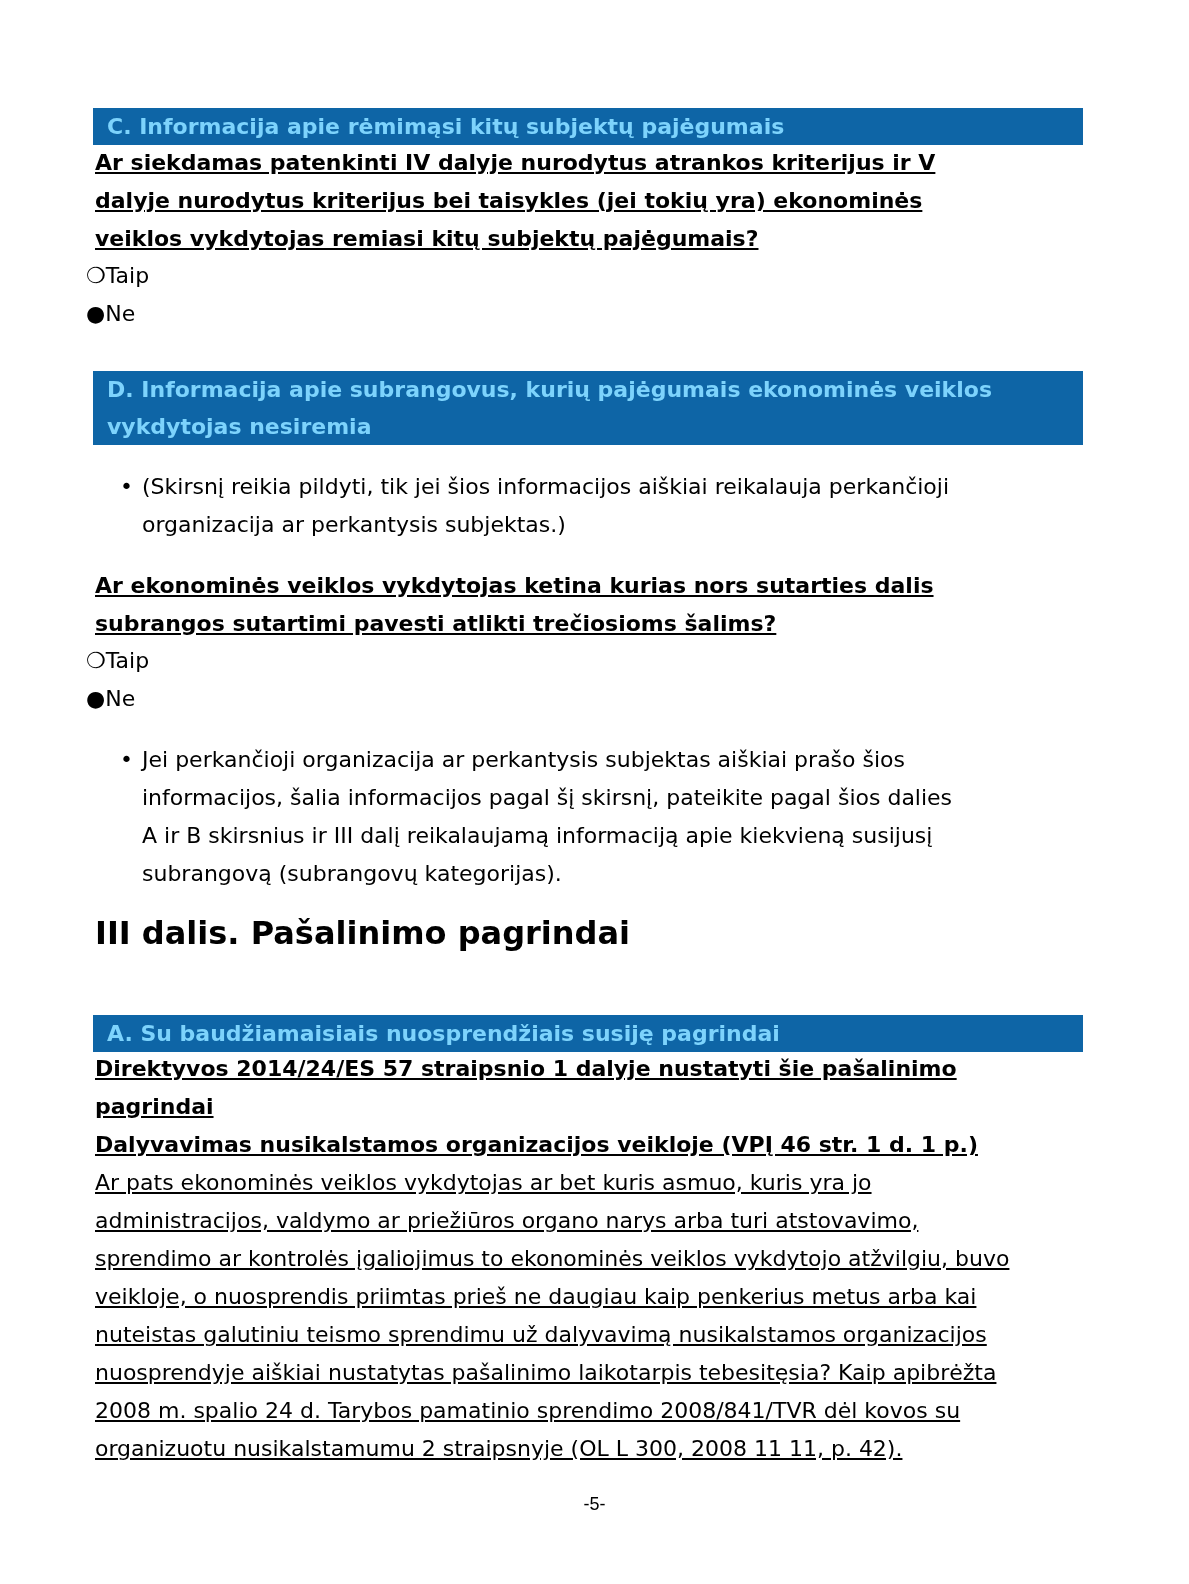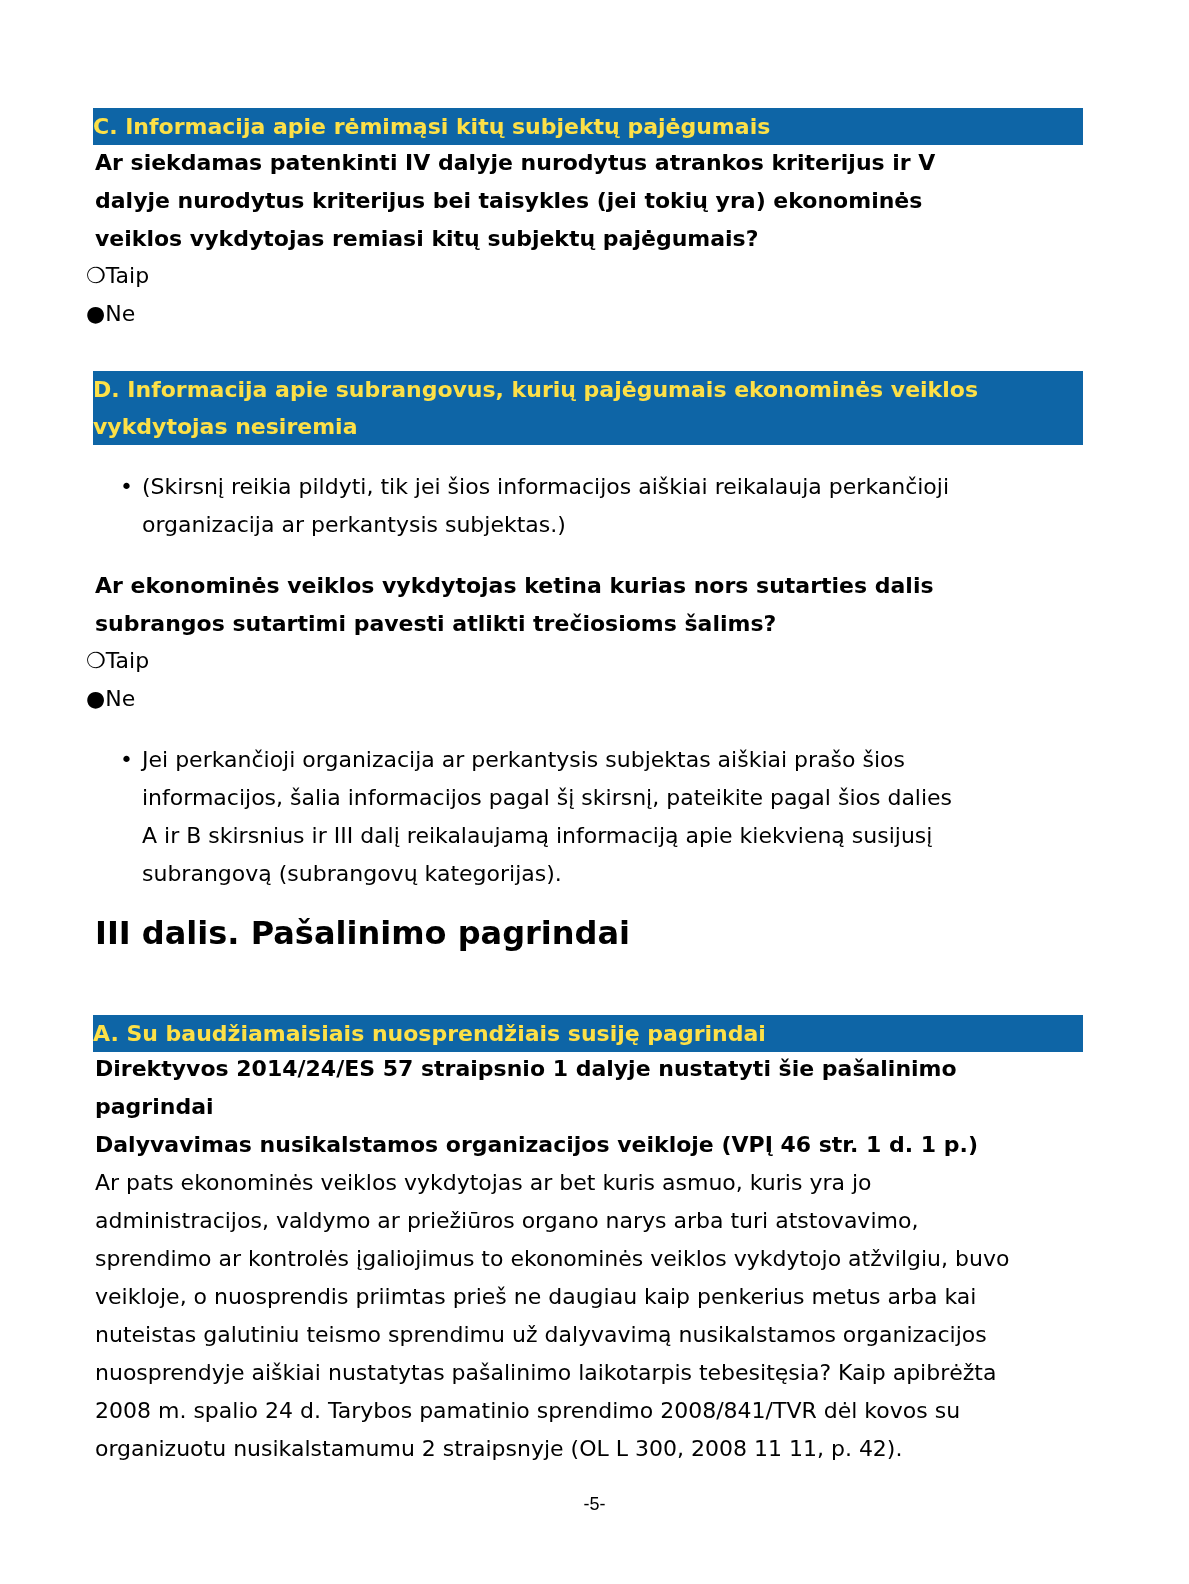--- a/index.html
+++ b/index.html
@@ -1,20 +1,20 @@
 <!DOCTYPE html>
 <html><head>
   <meta charset="utf-8">
   <style>
     html, body { margin: 0; padding: 0; background: #ffffff; }
     body { width: 1189px; height: 1584px; position: relative; overflow: hidden;
            font-family: "DejaVu Sans", sans-serif; color: #000; }
-    .band { position: absolute; left: 93px; width: 990px; background: #0e65a6; color: #fde047;
-            font-weight: bold; font-size: 22px; line-height: 37px; padding-left: 0; box-sizing: border-box; }
-    .blk { position: absolute; left: 95px; width: 990px; font-size: 22px; line-height: 38px; }
+    .band { position: absolute; left: 93px; width: 990px; background: #0e65a6; color: #7dd3fc;
+            font-weight: bold; font-size: 22px; line-height: 37px; padding-left: 14px; box-sizing: border-box; }
+    .blk { position: absolute; left: 95px; width: 990px; font-size: 22px; line-height: 38px; text-decoration: underline; }
     .bold { font-weight: bold; }
     .radio { position: absolute; left: 86px; font-size: 22px; line-height: 38px; }
     .bullet { position: absolute; left: 120px; width: 920px; font-size: 22px; line-height: 38px; padding-left: 22px; box-sizing: border-box; }
     .bullet .dot { position: absolute; left: 0; top: 0; }
     .h2 { position: absolute; left: 95px; font-size: 32px; font-weight: bold; line-height: 40px; }
     .pagenum { position: absolute; left: 0; width: 1189px; text-align: center; top: 1494px;
                font-family: "Liberation Sans", sans-serif; font-size: 18px; }
   </style>
 </head>
 <body>

